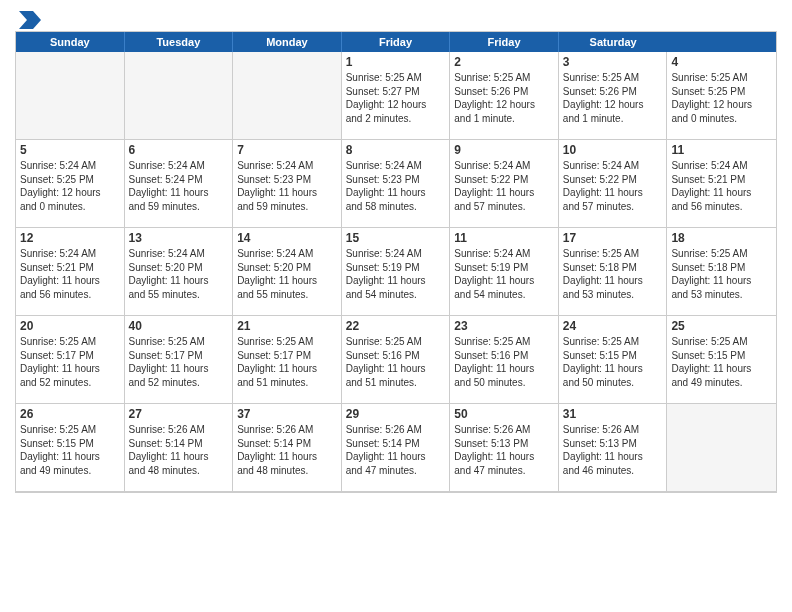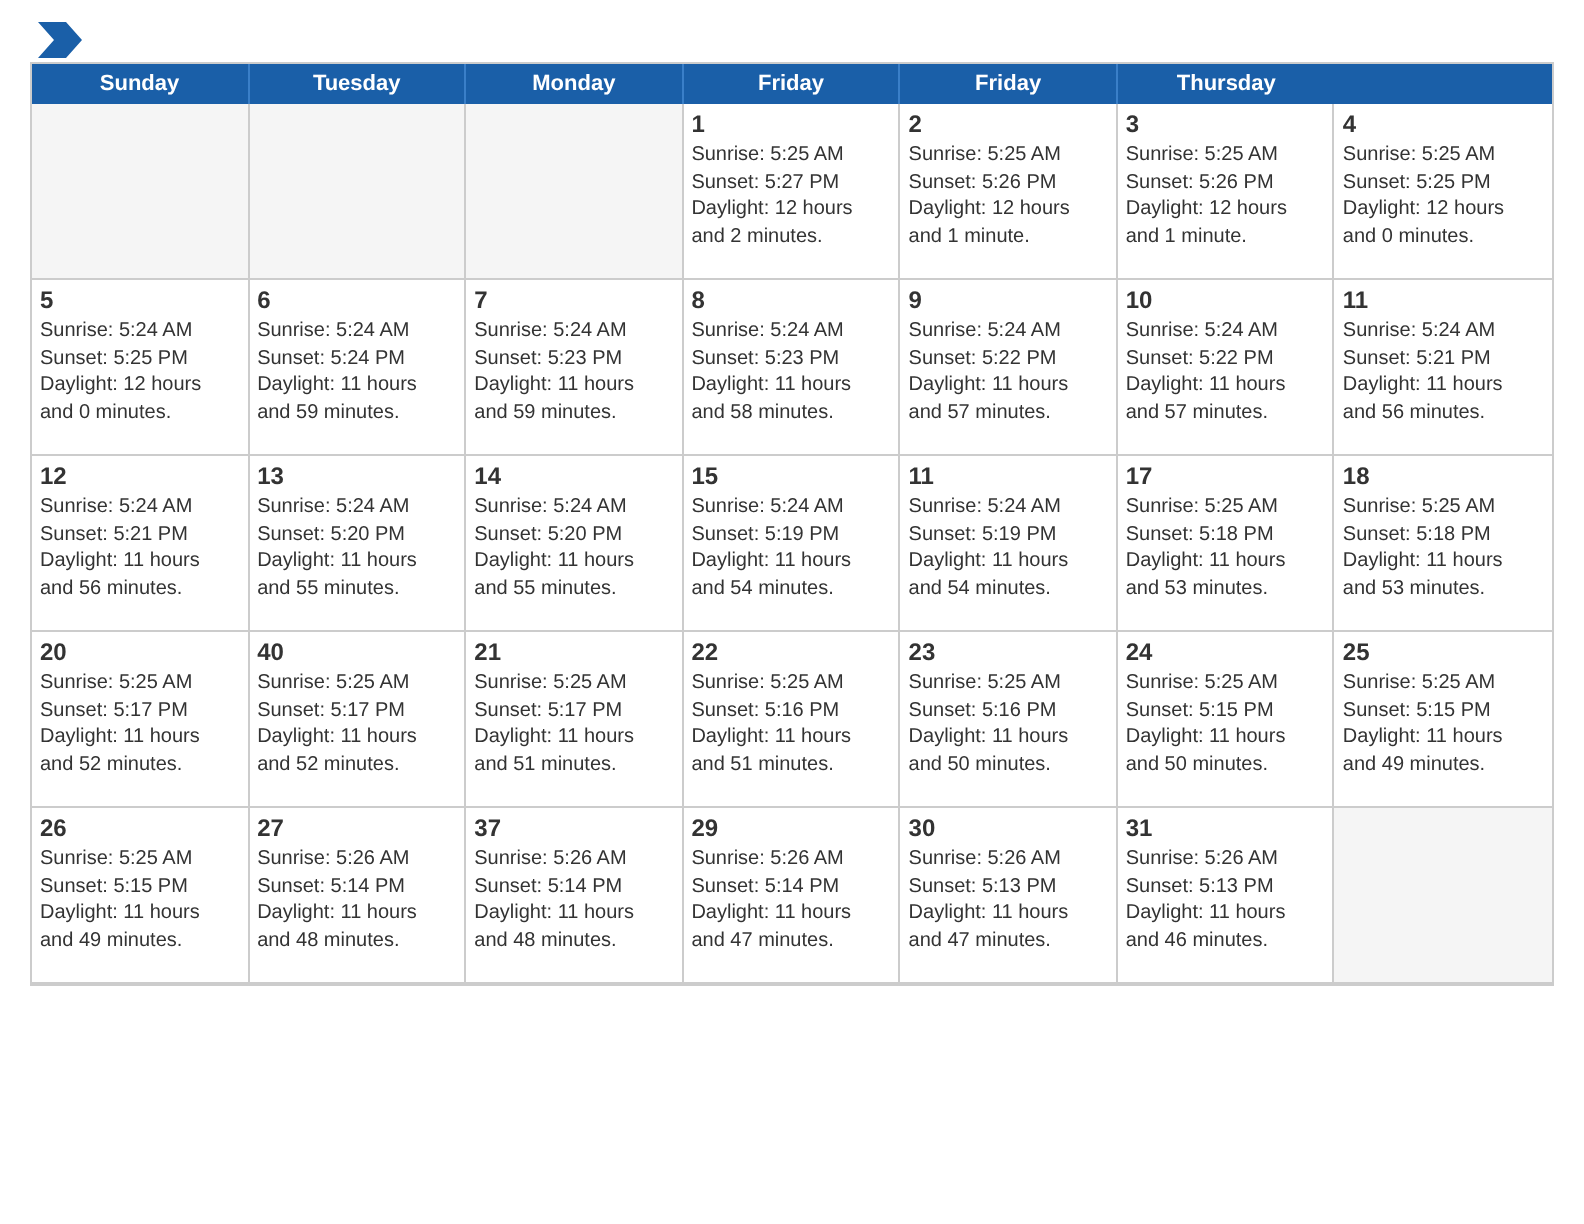--- a/index.html
+++ b/index.html
@@ -111,21 +111,21 @@
     </div>
   </div>
 
   <div class="calendar">
     <div class="cal-header">
     <div class="cal-header-cell">Sunday</div>
         <div class="cal-header-cell">Tuesday</div>
         <div class="cal-header-cell">Monday</div>
         <div class="cal-header-cell">Friday</div>
         <div class="cal-header-cell">Friday</div>
-        <div class="cal-header-cell">Thursday</div>
+        <div class="cal-header-cell">Saturday</div>
       </div>
     <div class="cal-body">
     <div class="cal-cell empty"></div>
         <div class="cal-cell empty"></div>
         <div class="cal-cell empty"></div>
         <div class="cal-cell">
           <div class="day-num">1</div>
           <div class="cell-info" style="white-space: pre-line;">Sunrise: 5:25 AM
 Sunset: 5:27 PM
 Daylight: 12 hours
@@ -321,21 +321,21 @@
 and 48 minutes.</div>
         </div>
         <div class="cal-cell">
           <div class="day-num">29</div>
           <div class="cell-info" style="white-space: pre-line;">Sunrise: 5:26 AM
 Sunset: 5:14 PM
 Daylight: 11 hours
 and 47 minutes.</div>
         </div>
         <div class="cal-cell">
-          <div class="day-num">30</div>
+          <div class="day-num">50</div>
           <div class="cell-info" style="white-space: pre-line;">Sunrise: 5:26 AM
 Sunset: 5:13 PM
 Daylight: 11 hours
 and 47 minutes.</div>
         </div>
         <div class="cal-cell">
           <div class="day-num">31</div>
           <div class="cell-info" style="white-space: pre-line;">Sunrise: 5:26 AM
 Sunset: 5:13 PM
 Daylight: 11 hours

